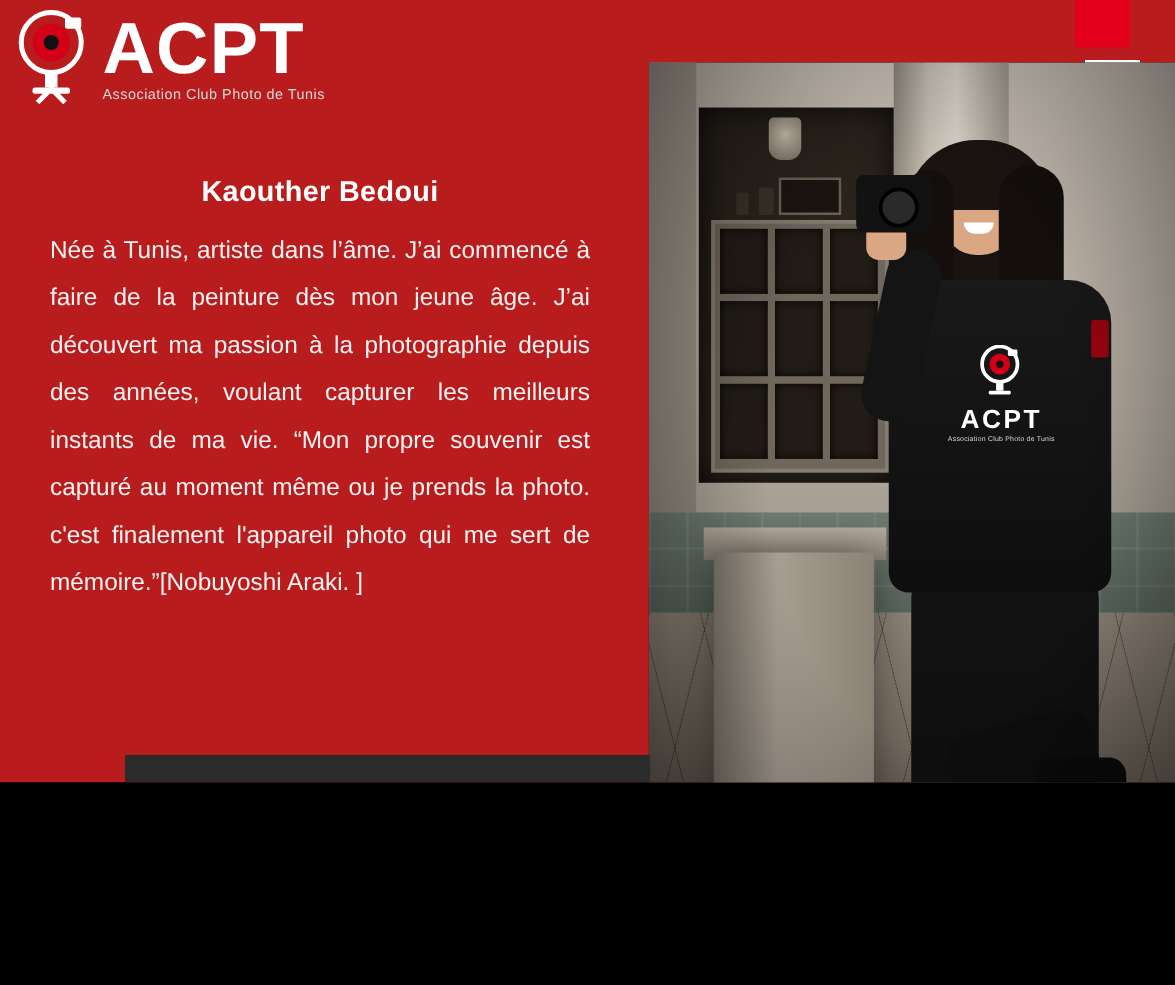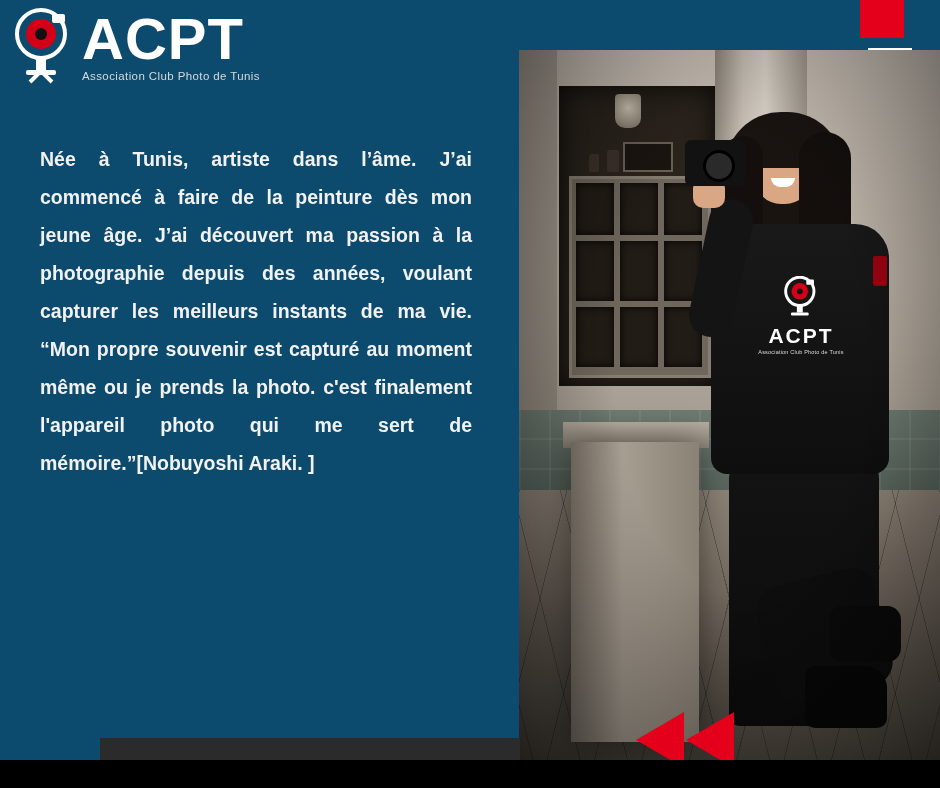--- a/index.html
+++ b/index.html
@@ -6,22 +6,22 @@
     margin: 0;
     padding: 0;
     background: #000;
   }
   body {
     font-family: "Liberation Sans", sans-serif;
   }
   .poster {
     position: relative;
     width: 940px;
-    height: 760px;
-    background: #0c4a6e;
+    height: 626px;
+    background: #b91c1c;
     overflow: hidden;
   }
 
   
   .corner-red {
     position: absolute;
     top: 0;
     right: 36px;
     width: 44px;
     height: 38px;
@@ -85,21 +85,21 @@
     text-align: center;
     margin: 0 0 14px 0;
     letter-spacing: 0.3px;
   }
   .bio {
     color: #f2f2f2;
     font-size: 19.5px;
     line-height: 38px;
     text-align: justify;
     margin: 0;
-    font-weight: 700;
+    font-weight: 400;
   }
   .bio p { margin: 0; }
 
   
   .photo {
     position: absolute;
     left: 519px;
     top: 50px;
     width: 421px;
     height: 713px;
@@ -334,20 +334,21 @@
         <path d="M22 74 L33 63 L44 74" fill="none" stroke="#ffffff" stroke-width="4"></path>
       </svg>
     </div>
     <div class="logo-text">
       <div class="logo-acpt">ACPT</div>
       <div class="logo-sub">Association Club Photo de Tunis</div>
     </div>
   </div>
 
   <div class="text-col">
+    <h1 class="person-name">Kaouther Bedoui</h1>
     <div class="bio">
       <p>Née à Tunis, artiste dans l’âme. J’ai commencé à faire de la peinture dès mon jeune âge. J’ai découvert ma passion à la photographie depuis des années, voulant capturer les meilleurs instants de ma vie. “Mon propre souvenir est capturé au moment même ou je prends la photo. c'est finalement l'appareil photo qui me sert de mémoire.”[Nobuyoshi Araki. ]</p>
     </div>
   </div>
 
   <div class="photo">
     <div class="scene">
       <div class="wall"></div>
       <div class="wall-left-panel"></div>
       <div class="alcove"></div>

